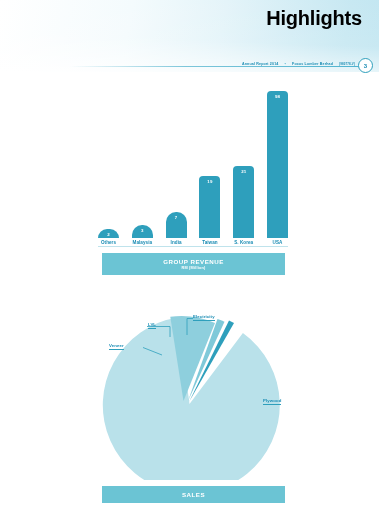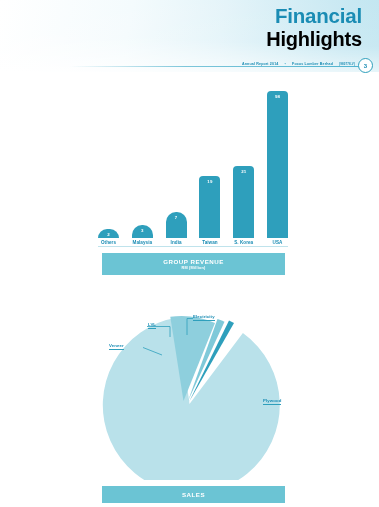--- a/index.html
+++ b/index.html
@@ -254,21 +254,20 @@
 </style>
 </head>
 <body>
 
 <div class="page">
 
   <div class="header-wash"></div>
   <div class="header-wash2"></div>
 
   <div class="title-block">
-    <span class="title-line1">Financial</span>
     <span class="title-line2">Highlights</span>
   </div>
 
   <div class="rule-wrap">
     <div class="rule"></div>
   </div>
 
   <div class="meta">
     <span>Annual Report 2014</span>
     <span class="sep">•</span>

